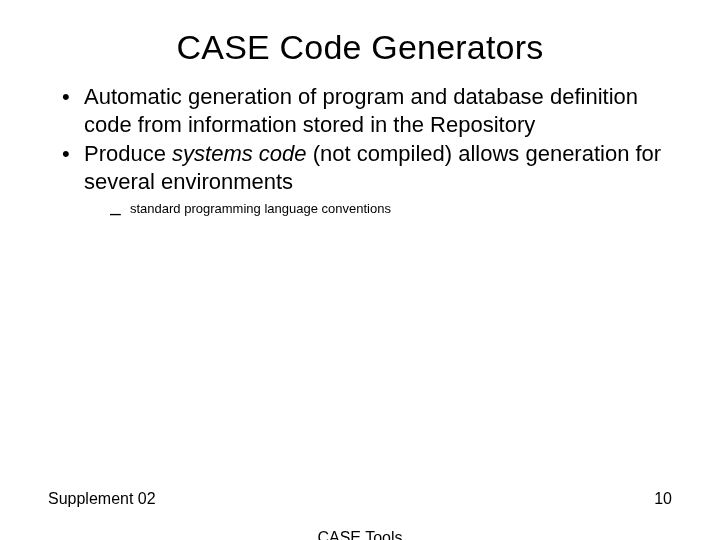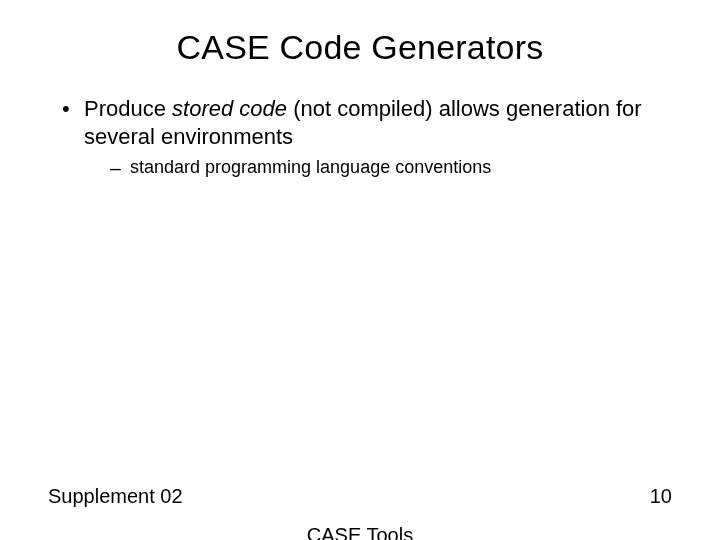--- a/index.html
+++ b/index.html
@@ -13,21 +13,21 @@
       background: #ffffff;
       font-family: Arial, Helvetica, sans-serif;
       color: #000000;
       position: relative;
       padding: 28px 48px 0 48px;
     }
     .title {
       font-size: 34px;
       font-weight: normal;
       text-align: center;
-      margin-bottom: 28px;
+      margin-bottom: 16px;
       letter-spacing: 0.2px;
     }
     .bullets {
       list-style: none;
       padding-left: 14px;
     }
     .bullets > li {
       position: relative;
       padding-left: 22px;
       font-size: 22px;
@@ -42,21 +42,21 @@
       font-size: 22px;
     }
     .subbullets {
       list-style: none;
       padding-left: 26px;
       margin-top: 6px;
     }
     .subbullets > li {
       position: relative;
       padding-left: 20px;
-      font-size: 18px;
+      font-size: 13px;
       line-height: 1.25;
       margin-bottom: 2px;
     }
     .subbullets > li::before {
       content: "–";
       position: absolute;
       left: 0;
       top: 0;
       font-size: 19.5px;
     }
@@ -64,37 +64,40 @@
       font-style: italic;
     }
     .footer {
       position: absolute;
       bottom: 32px;
       left: 48px;
       right: 48px;
       display: flex;
       justify-content: space-between;
       align-items: baseline;
-      font-size: 20px;
+      font-size: 16px;
     }
     .footer-center {
       position: absolute;
       left: 50%;
       transform: translateX(-50%);
       margin-top: 39px;
     }
   </style>
 </head>
 <body>
 
 <h1 class="title">CASE Code Generators</h1>
 
 <ul class="bullets">
   <li>
-    <span>Produce </span><span class="italic">stored code</span><span> (not compiled) allows generation for several environments</span>
+    <span>Automatic generation of program and database definition code from information stored in the Repository</span>
+  </li>
+  <li>
+    <span>Produce </span><span class="italic">systems code</span><span> (not compiled) allows generation for several environments</span>
     <ul class="subbullets">
       <li>
         <span>standard programming language conventions</span>
       </li>
     </ul>
   </li>
 </ul>
 
 <div class="footer">
   <span>Supplement 02</span>

